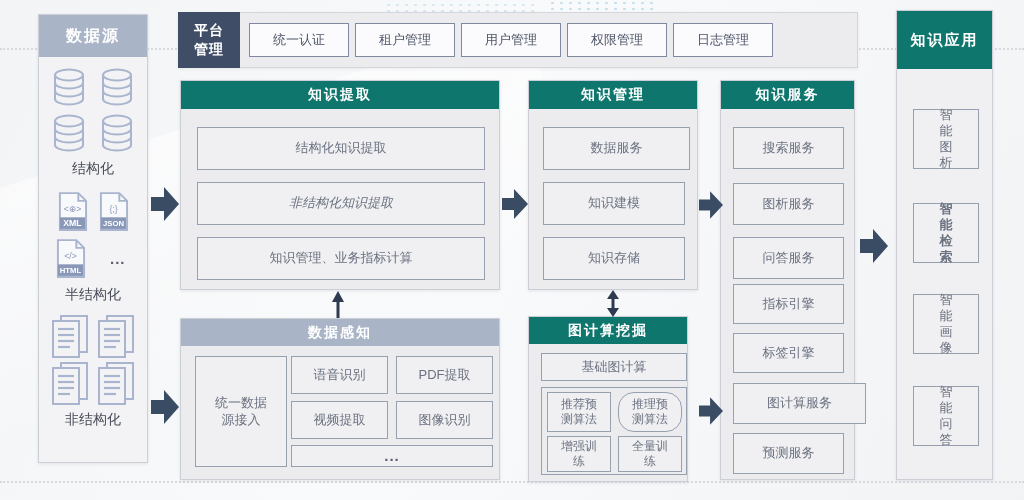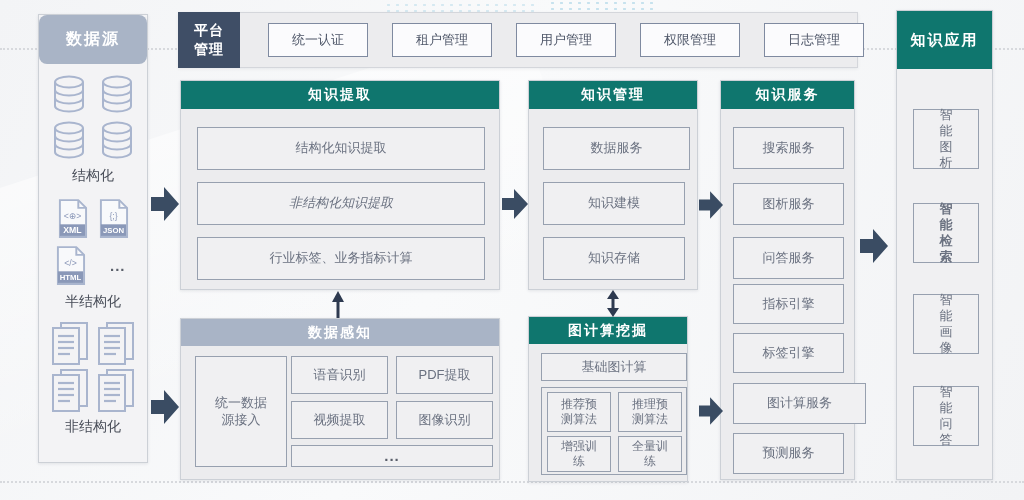--- a/index.html
+++ b/index.html
@@ -27,21 +27,21 @@
   .group-box { position:absolute; border:1px solid #97a0af; box-sizing:border-box; }
 
   
   .plat-bar { position:absolute; left:178px; top:12px; width:680px; height:56px;
               background:#ececee; border:1px solid #d4d6db; box-sizing:border-box;
               display:flex; align-items:center; box-shadow:0 1px 3px rgba(40,50,70,.08); }
   .plat-label { width:62px; height:56px; margin:-1px 0 0 -1px; background:#3f4e66; color:#fff;
                 font-weight:bold; font-size:14px; line-height:1.35; letter-spacing:1px;
                 display:flex; align-items:center; justify-content:center; text-align:center;
                 padding:0 14px; box-sizing:border-box; flex:none; }
-  .plat-btns { display:flex; gap:24px; padding-left:28px; }
+  .plat-btns { display:flex; gap:6px; padding-left:9px; }
   .plat-btn { width:100px; height:34px; background:#fbfbfd; border:1px solid #7f8aa0;
               color:#4e5668; font-size:13px; display:flex; align-items:center;
               justify-content:center; box-sizing:border-box; }
 
   
   .ds-body { display:flex; flex-direction:column; align-items:center; }
   .ds-label { font-size:14px; color:#474c57; }
   .ds-grid { display:grid; grid-template-columns:repeat(2,38px); gap:6px 10px; }
   .docs-grid { display:grid; grid-template-columns:repeat(2,38px); gap:2px 8px; }
   .files-row { display:flex; gap:10px; align-items:center; }
@@ -54,21 +54,21 @@
 <body>
 
 <div class="stage">
   <div class="streak"></div>
   <div class="dots" style="left:384px; top:2px; width:150px;"></div>
   <div class="dots" style="left:548px; top:0; width:110px; opacity:.8;"></div>
   <div class="dash-h" style="top:48px;"></div>
   <div class="dash-h" style="top:481px;"></div>
 
   <div class="panel" style="left:38px; top:14px; width:110px; height:449px; background:#f3f3f5;">
-    <div class="panel-header light" style="height:49px; font-size:16px;border-radius:8px;">数据源</div>
+    <div class="panel-header light" style="height:42px; font-size:16px;">数据源</div>
     <div class="ds-body">
       <div class="ds-grid" style="margin-top:10px;">
         <svg width="38" height="40" viewBox="0 0 36 40">
             <g fill="none" stroke="#a9b5ce" stroke-width="2">
               <ellipse cx="18" cy="8" rx="14" ry="5.5"></ellipse>
               <path d="M4 8 v24 c0 3 6.3 5.5 14 5.5 s14-2.5 14-5.5 V8"></path>
               <path d="M4 16 c0 3 6.3 5.5 14 5.5 s14-2.5 14-5.5"></path>
               <path d="M4 24 c0 3 6.3 5.5 14 5.5 s14-2.5 14-5.5"></path>
             </g>
           </svg>
@@ -189,21 +189,21 @@
       <div class="plat-btn">用户管理</div>
       <div class="plat-btn">权限管理</div>
       <div class="plat-btn">日志管理</div>
     </div>
   </div>
 
   <div class="panel" style="left:180px; top:80px; width:320px; height:210px;">
     <div class="panel-header" style="height:28px;">知识提取</div>
     <div class="inner-box" style="left:16px; top:46px; width:288px; height:43px;">结构化知识提取</div>
     <div class="inner-box" style="left:16px; top:101px; width:288px; height:43px;font-style:italic;">非结构化知识提取</div>
-    <div class="inner-box" style="left:16px; top:156px; width:288px; height:43px;">行业标签、业务指标计算</div>
+    <div class="inner-box" style="left:16px; top:156px; width:288px; height:43px;">知识管理、业务指标计算</div>
   </div>
 
   <div class="panel" style="left:180px; top:318px; width:320px; height:162px;">
     <div class="panel-header light" style="height:27px;">数据感知</div>
     <div class="inner-box" style="left:14px; top:37px; width:92px; height:111px; padding:0 16px;">统一数据源接入</div>
     <div class="inner-box" style="left:110px; top:37px; width:97px; height:38px;">语音识别</div>
     <div class="inner-box" style="left:215px; top:37px; width:97px; height:38px;">PDF提取</div>
     <div class="inner-box" style="left:110px; top:82px; width:97px; height:38px;">视频提取</div>
     <div class="inner-box" style="left:215px; top:82px; width:97px; height:38px;">图像识别</div>
     <div class="inner-box ellipsis" style="left:110px; top:126px; width:202px; height:22px;">...</div>
@@ -214,21 +214,21 @@
     <div class="inner-box" style="left:14px; top:46px; width:147px; height:43px;">数据服务</div>
     <div class="inner-box" style="left:14px; top:156px; width:142px; height:43px;">知识存储</div>
     <div class="inner-box" style="left:14px; top:101px; width:142px; height:43px;">知识建模</div>
   </div>
 
   <div class="panel" style="left:528px; top:316px; width:160px; height:166px;">
     <div class="panel-header" style="height:27px;">图计算挖掘</div>
     <div class="inner-box" style="left:12px; top:36px; width:146px; height:28px;">基础图计算</div>
     <div class="group-box" style="left:12px; top:70px; width:146px; height:88px;">
       <div class="inner-box" style="left:5px; top:4px; width:64px; height:40px; font-size:12px; padding:0 9px;">推荐预测算法</div>
-      <div class="inner-box" style="left:76px; top:4px; width:64px; height:40px; font-size:12px; padding:0 9px;">推理预测算法</div>
+      <div class="inner-box" style="left:76px; top:4px; width:64px; height:40px; font-size:12px; padding:0 9px;border-radius:16px;">推理预测算法</div>
       <div class="inner-box" style="left:5px; top:48px; width:64px; height:36px; font-size:12px; padding:0 9px;">增强训练</div>
       <div class="inner-box" style="left:76px; top:48px; width:64px; height:36px; font-size:12px; padding:0 9px;">全量训练</div>
     </div>
   </div>
 
   <div class="panel" style="left:720px; top:80px; width:135px; height:400px;">
     <div class="panel-header" style="height:28px;">知识服务</div>
     <div class="inner-box" style="left:12px; top:46px; width:111px; height:42px;">搜索服务</div>
     <div class="inner-box" style="left:12px; top:102px; width:111px; height:42px;">图析服务</div>
     <div class="inner-box" style="left:12px; top:156px; width:111px; height:42px;">问答服务</div>

